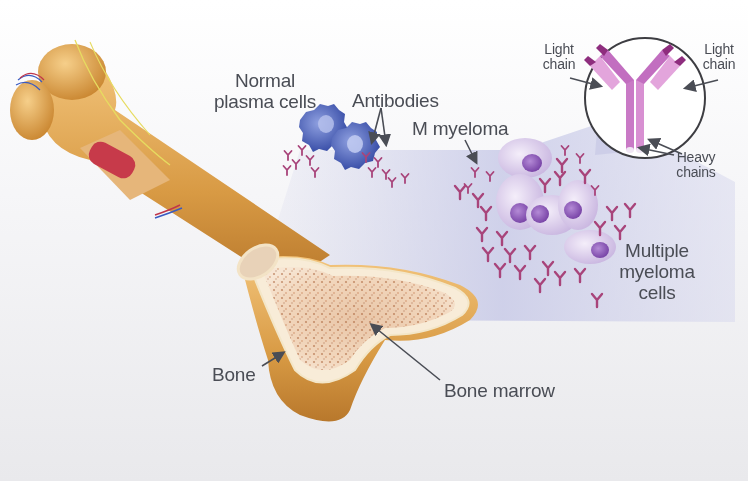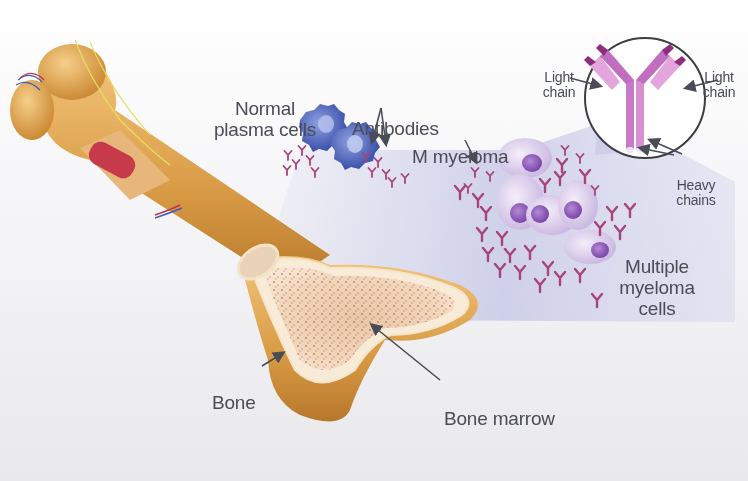--- a/index.html
+++ b/index.html
@@ -1,19 +1,19 @@
 <!DOCTYPE html>
 <html><head>
 <meta charset="utf-8">
 <style>
   html, body { margin:0; padding:0; }
   body { width:748px; height:481px; overflow:hidden; background:#f2f2f4; font-family:"Liberation Sans", sans-serif; }
   .stage { position:relative; width:748px; height:481px; background: linear-gradient(180deg,#ffffff 0%, #f6f6f8 40%, #e9e9ec 100%); }
   svg.art { position:absolute; left:0; top:0; }
-  .label { position:absolute; color:#4a4d55; font-size:19px; line-height:21px; text-align:center; white-space:nowrap; letter-spacing:-0.2px;margin-top:28px; }
+  .label { position:absolute; color:#4a4d55; font-size:19px; line-height:21px; text-align:center; white-space:nowrap; letter-spacing:-0.2px; }
   .label.small { font-size:14px; line-height:15px; }
 </style>
 </head>
 <body>
 
 <div class="stage">
 <svg class="art" width="748" height="481" viewBox="0 0 748 481">
   <defs>
     <linearGradient id="beam" x1="0" y1="0" x2="1" y2="0">
       <stop offset="0" stop-color="#c7c9e6" stop-opacity="0.15"></stop>
@@ -183,21 +183,21 @@
     <line x1="440" y1="380" x2="372" y2="325" marker-end="url(#arr)"></line>
   </g>
 </svg>
 
   <div class="label" style="left:210px; top:70px; width:110px;">
     <div>Normal</div>
     <div>plasma cells</div>
   </div>
   <div class="label" style="left:352px; top:90px;">Antibodies</div>
   <div class="label" style="left:412px; top:118px;">M myeloma</div>
-  <div class="label" style="left:612px; top:228px; width:90px;">
+  <div class="label" style="left:612px; top:240px; width:90px;">
     <div>Multiple</div>
     <div>myeloma</div>
     <div>cells</div>
   </div>
   <div class="label" style="left:212px; top:364px;">Bone</div>
   <div class="label" style="left:444px; top:380px;">Bone marrow</div>
   <div class="label small" style="left:534px; top:42px; width:50px;">
     <div>Light</div>
     <div>chain</div>
   </div>

